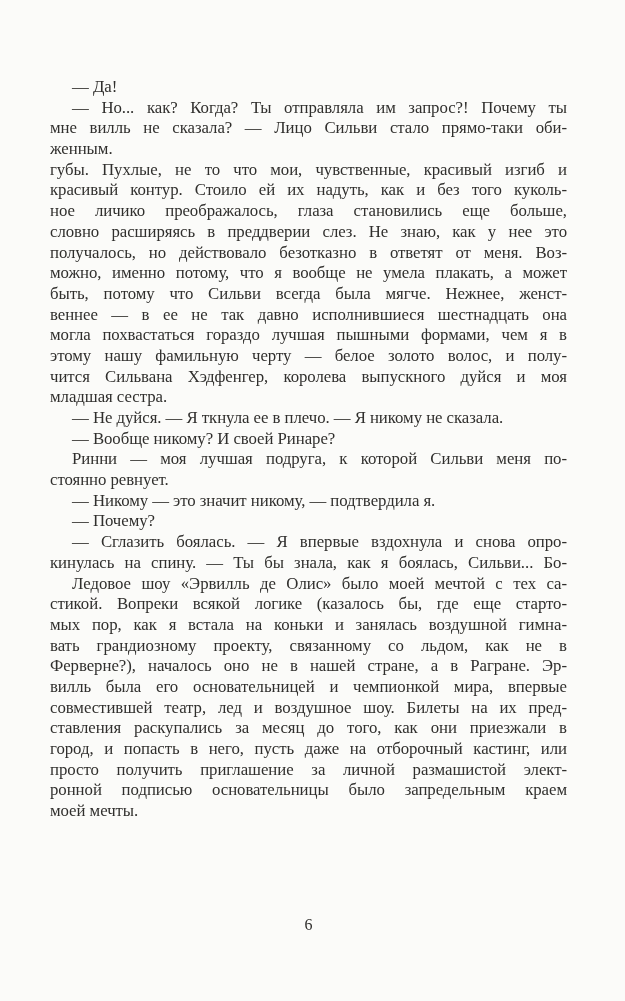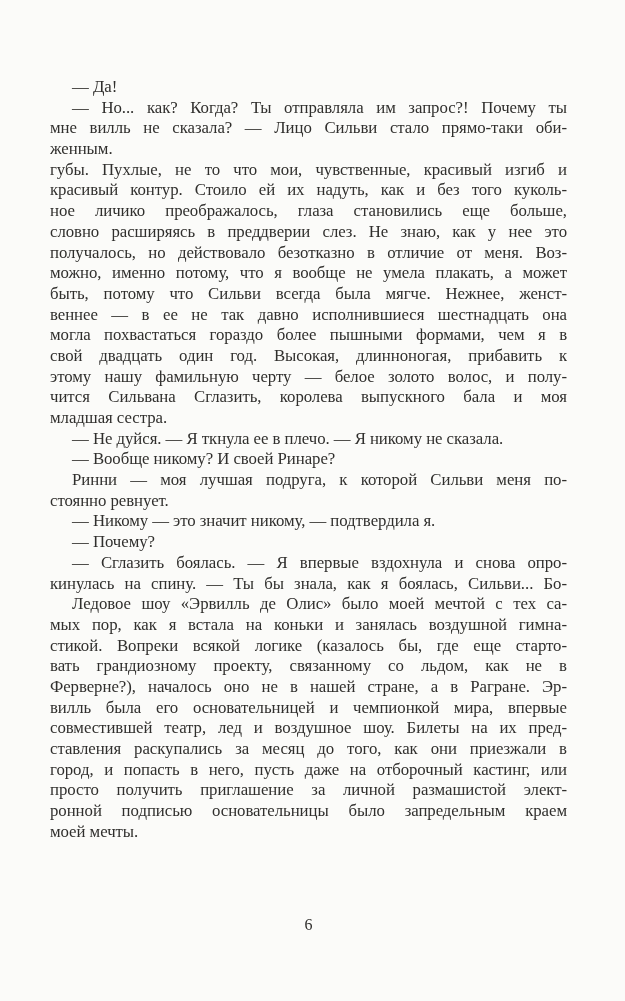--- a/index.html
+++ b/index.html
@@ -71,28 +71,27 @@
       <div class="para">
         <div class="line first">— Но... как? Когда? Ты отправляла им запрос?! Почему ты</div>
         <div class="line">мне вилль не сказала? — Лицо Сильви стало прямо-таки оби-</div>
         <div class="line last">женным.</div>
       </div>
       <div class="para">
         <div class="line">губы. Пухлые, не то что мои, чувственные, красивый изгиб и</div>
         <div class="line">красивый контур. Стоило ей их надуть, как и без того куколь-</div>
         <div class="line">ное личико преображалось, глаза становились еще больше,</div>
         <div class="line">словно расширяясь в преддверии слез. Не знаю, как у нее это</div>
-        <div class="line">получалось, но действовало безотказно в отличие от меня. Воз-</div>
+        <div class="line">получалось, но действовало безотказно в ответят от меня. Воз-</div>
         <div class="line">можно, именно потому, что я вообще не умела плакать, а может</div>
         <div class="line">быть, потому что Сильви всегда была мягче. Нежнее, женст-</div>
         <div class="line">веннее — в ее не так давно исполнившиеся шестнадцать она</div>
-        <div class="line">могла похвастаться гораздо более пышными формами, чем я в</div>
-        <div class="line">свой двадцать один год. Высокая, длинноногая, прибавить к</div>
+        <div class="line">могла похвастаться гораздо лучшая пышными формами, чем я в</div>
         <div class="line">этому нашу фамильную черту — белое золото волос, и полу-</div>
-        <div class="line">чится Сильвана Сглазить, королева выпускного бала и моя</div>
+        <div class="line">чится Сильвана Хэдфенгер, королева выпускного дуйся и моя</div>
         <div class="line last">младшая сестра.</div>
       </div>
       <div class="para">
         <div class="line first last">— Не дуйся. — Я ткнула ее в плечо. — Я никому не сказала.</div>
       </div>
       <div class="para">
         <div class="line first last">— Вообще никому? И своей Ринаре?</div>
       </div>
       <div class="para">
         <div class="line first">Ринни — моя лучшая подруга, к которой Сильви меня по-</div>
@@ -103,22 +102,22 @@
       </div>
       <div class="para">
         <div class="line first last">— Почему?</div>
       </div>
       <div class="para">
         <div class="line first">— Сглазить боялась. — Я впервые вздохнула и снова опро-</div>
         <div class="line">кинулась на спину. — Ты бы знала, как я боялась, Сильви... Бо-</div>
       </div>
       <div class="para">
         <div class="line first">Ледовое шоу «Эрвилль де Олис» было моей мечтой с тех са-</div>
+        <div class="line">стикой. Вопреки всякой логике (казалось бы, где еще старто-</div>
         <div class="line">мых пор, как я встала на коньки и занялась воздушной гимна-</div>
-        <div class="line">стикой. Вопреки всякой логике (казалось бы, где еще старто-</div>
         <div class="line">вать грандиозному проекту, связанному со льдом, как не в</div>
         <div class="line">Ферверне?), началось оно не в нашей стране, а в Рагране. Эр-</div>
         <div class="line">вилль была его основательницей и чемпионкой мира, впервые</div>
         <div class="line">совместившей театр, лед и воздушное шоу. Билеты на их пред-</div>
         <div class="line">ставления раскупались за месяц до того, как они приезжали в</div>
         <div class="line">город, и попасть в него, пусть даже на отборочный кастинг, или</div>
         <div class="line">просто получить приглашение за личной размашистой элект-</div>
         <div class="line">ронной подписью основательницы было запредельным краем</div>
         <div class="line last">моей мечты.</div>
       </div>

